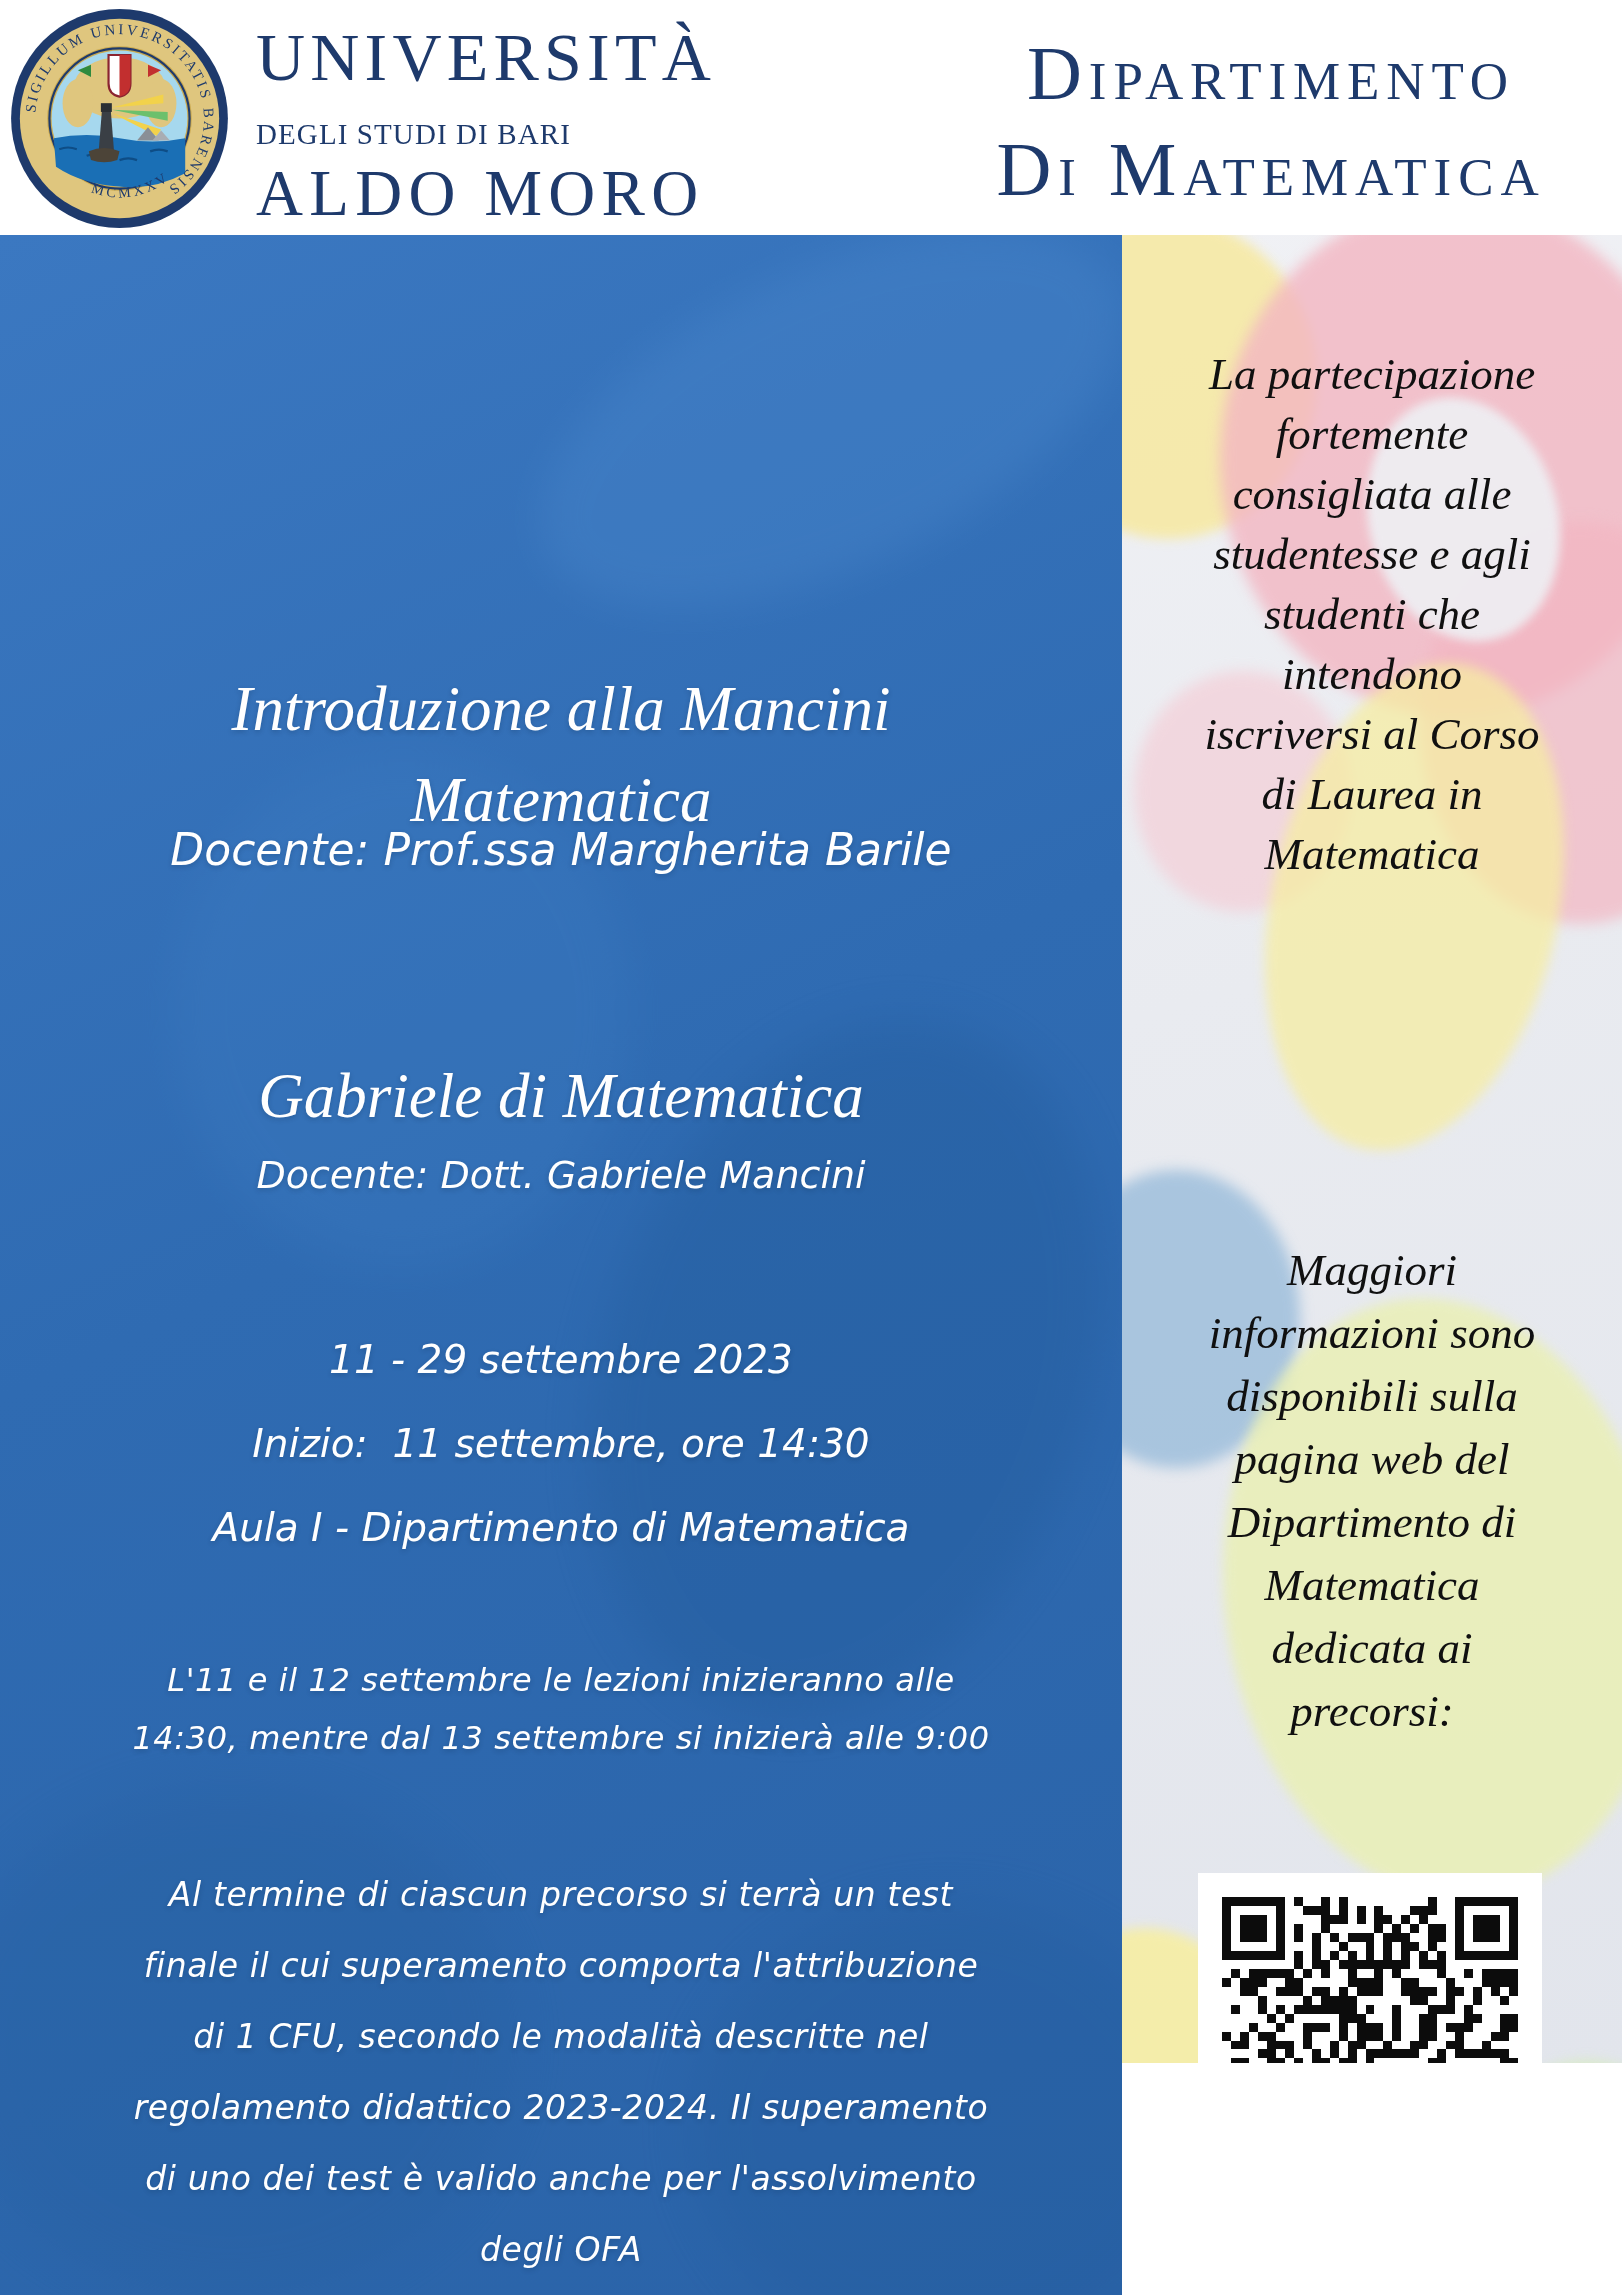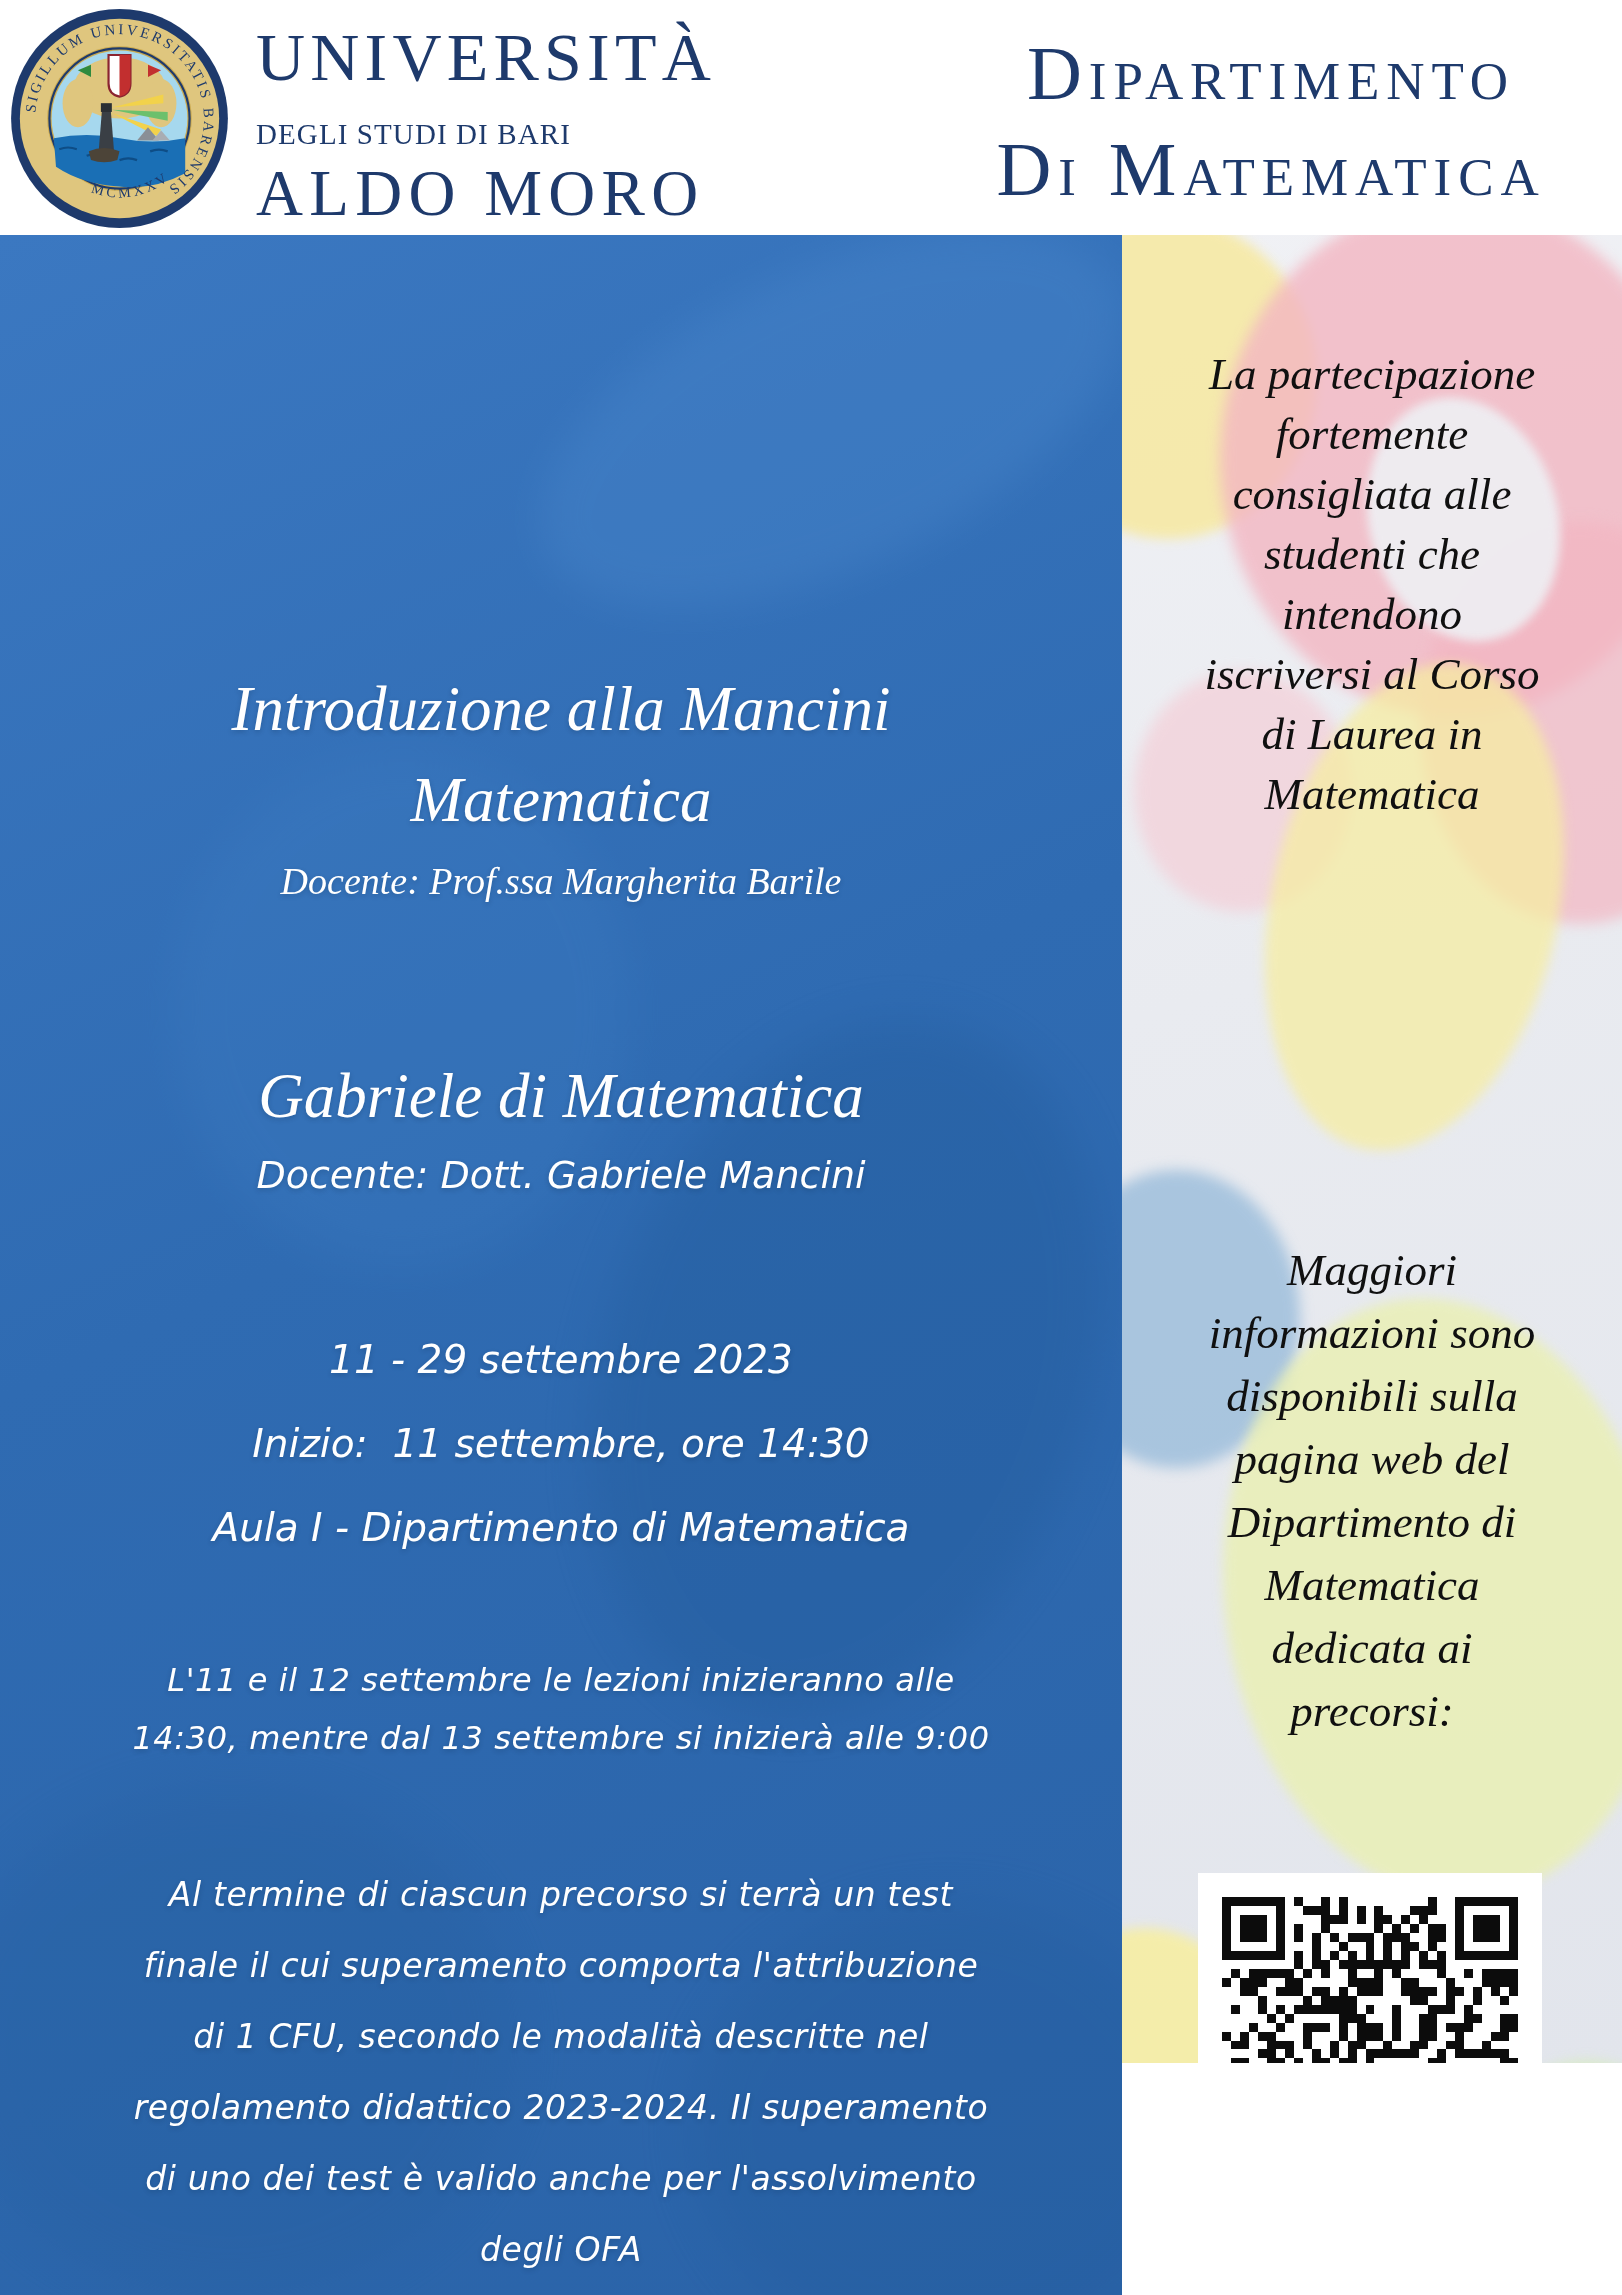--- a/index.html
+++ b/index.html
@@ -26,21 +26,21 @@
              background:linear-gradient(165deg,#f0f1f5 0%,#e9ebf0 40%,#e2e5ec 100%);}
   .blob{position:absolute;border-radius:50%;}
 
   
   .btxt{position:absolute;left:0;width:100%;text-align:center;color:#ffffff;font-style:italic;
         text-shadow:0 1.7px 5.2px rgba(10,30,60,.22);}
   .sans-i{font-family:"DejaVu Sans","Liberation Sans",sans-serif;}
   .serif-i{font-family:"Liberation Serif","DejaVu Serif",serif;}
   .intro{top:112px;font-size:37px;line-height:73px;letter-spacing:0.6px;}
   .course1-title{top:429px;font-size:63px;line-height:91px;}
-  .course1-doc{top:624px;font-size:38px;line-height:45px;font-family:Liberation Serif, serif;}
+  .course1-doc{top:592px;font-size:44px;line-height:45px;}
   .course2-title{top:816px;font-size:63px;line-height:91px;}
   .course2-doc{top:918px;font-size:38px;line-height:45px;}
   .schedule{top:1083px;font-size:39px;line-height:84px;}
   .start-note{top:1416px;font-size:32px;line-height:58px;letter-spacing:0.6px;}
   .test-note{top:1624px;font-size:33px;line-height:71px;letter-spacing:0.6px;}
 
   
   .stxt{position:absolute;left:0;width:100%;text-align:center;color:#101010;font-style:italic;
         font-family:"Liberation Serif","DejaVu Serif",serif;}
   .participation{top:109px;font-size:45px;line-height:60px;}
@@ -169,20 +169,21 @@
     <div class="blob" style="left:-69px;top:935px;width:247px;height:298px;background:#8fb6d8;opacity:.7;filter:blur(6.9px);"></div>
     <div class="blob" style="left:103px;top:1062px;width:436px;height:603px;background:#eaf0b2;opacity:.8;filter:blur(5.7px);transform:rotate(-8deg);"></div>
     <div class="blob" style="left:-115px;top:1693px;width:275px;height:356px;background:#f8ef9f;opacity:.85;filter:blur(5.7px);"></div>
     <div class="blob" style="left:80px;top:1911px;width:516px;height:241px;background:#c4e5d2;opacity:.9;filter:blur(6.9px);"></div>
     <div class="blob" style="left:367px;top:1825px;width:195px;height:189px;background:#d8ecc0;opacity:.8;filter:blur(5.7px);"></div>
 
     <div class="stxt participation">
         <div class="ln">La partecipazione</div>
         <div class="ln">fortemente</div>
         <div class="ln">consigliata alle</div>
+        <div class="ln">studentesse e agli</div>
         <div class="ln">studenti che</div>
         <div class="ln">intendono</div>
         <div class="ln">iscriversi al Corso</div>
         <div class="ln">di Laurea in</div>
         <div class="ln">Matematica</div>
       </div>
 
     <div class="stxt info">
         <div class="ln">Maggiori</div>
         <div class="ln">informazioni sono</div>

